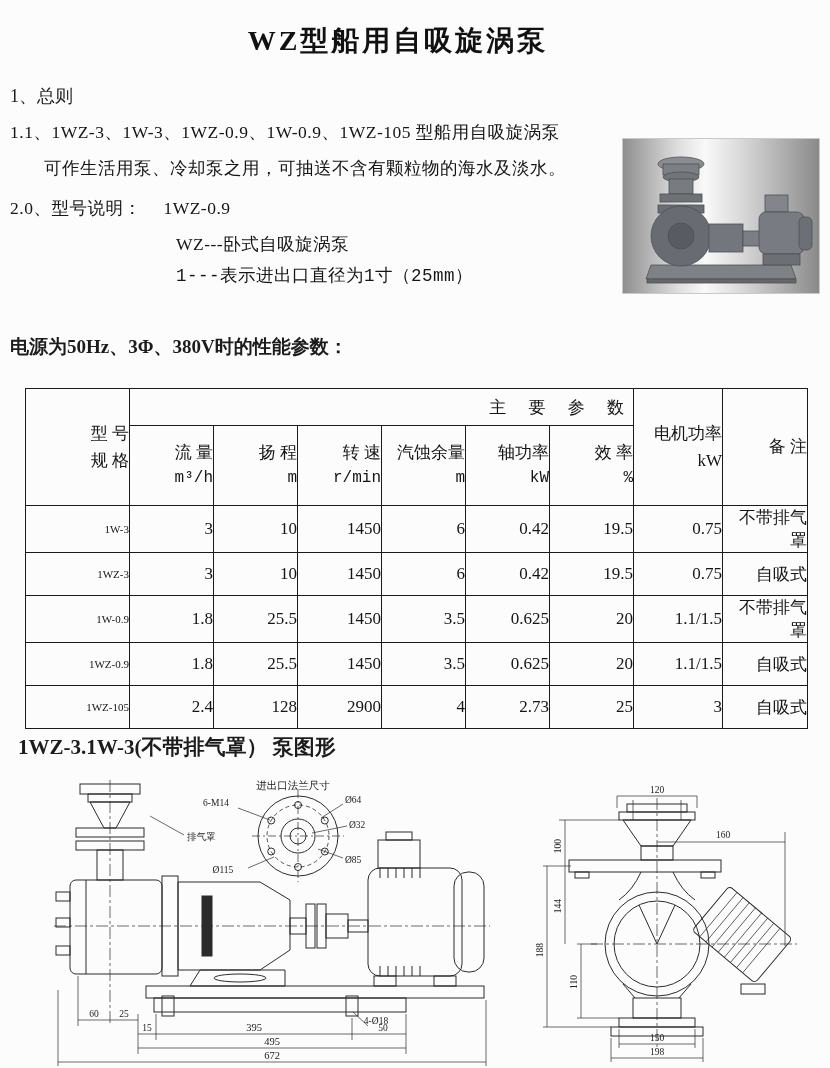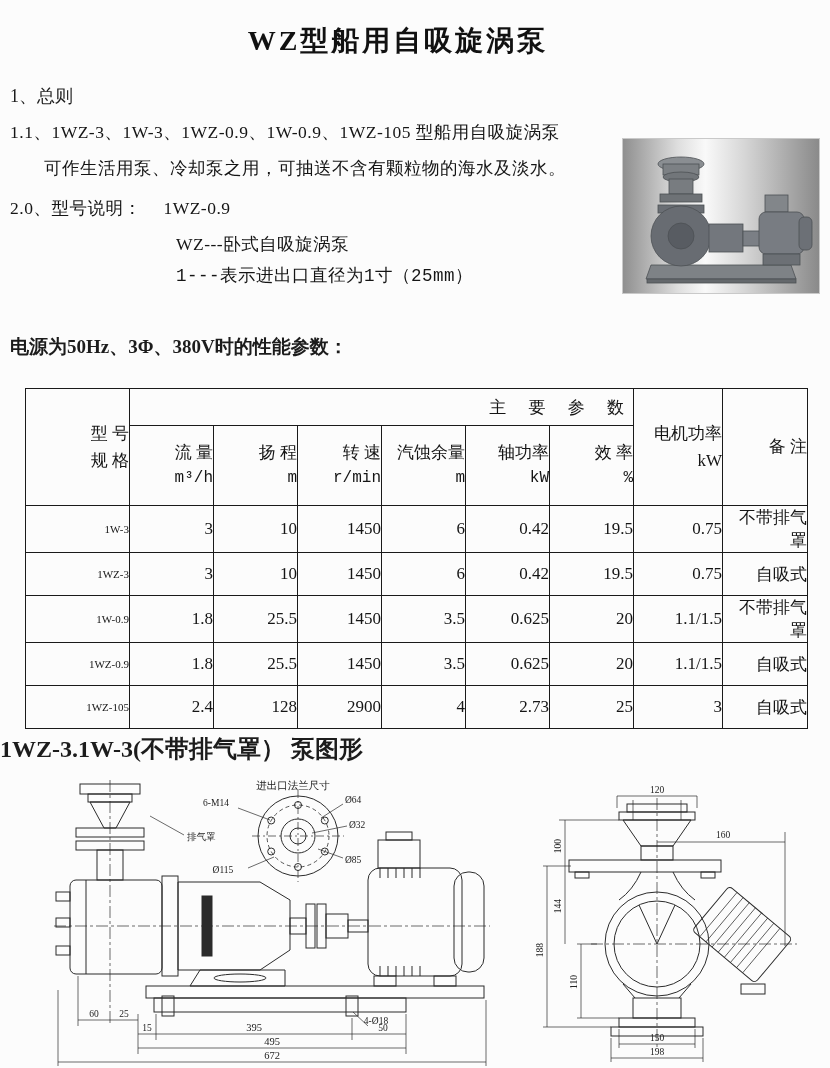--- a/index.html
+++ b/index.html
@@ -47,21 +47,21 @@
   }
   .perf-table .rowspan-head{font-size:17px;line-height:1.6;}
   .mainparams{height:36px;font-size:17px;letter-spacing:9px;}
   .subhead{height:80px;}
   .subhead .u{font-size:16px;font-family:Liberation Mono, monospace;}
   .subhead div{line-height:1.55;}
   .perf-table td{height:42px;}
   .model-col{text-align:left;padding-left:10px;}
   td.model-col{font-size:11px;}
   .remark-cell{font-size:12px;}
-  .dcaption{top:733px;left:0;font-size:24px;font-weight:600;}
+  .dcaption{top:733px;left:18px;font-size:21px;font-weight:600;}
   svg text{
     font-family:"Liberation Serif","DejaVu Serif",serif;
     fill:#222;
     font-size:9.5px;
   }
   svg .t10{font-size:10.5px;}
 </style>
 </head>
 <body>
 

